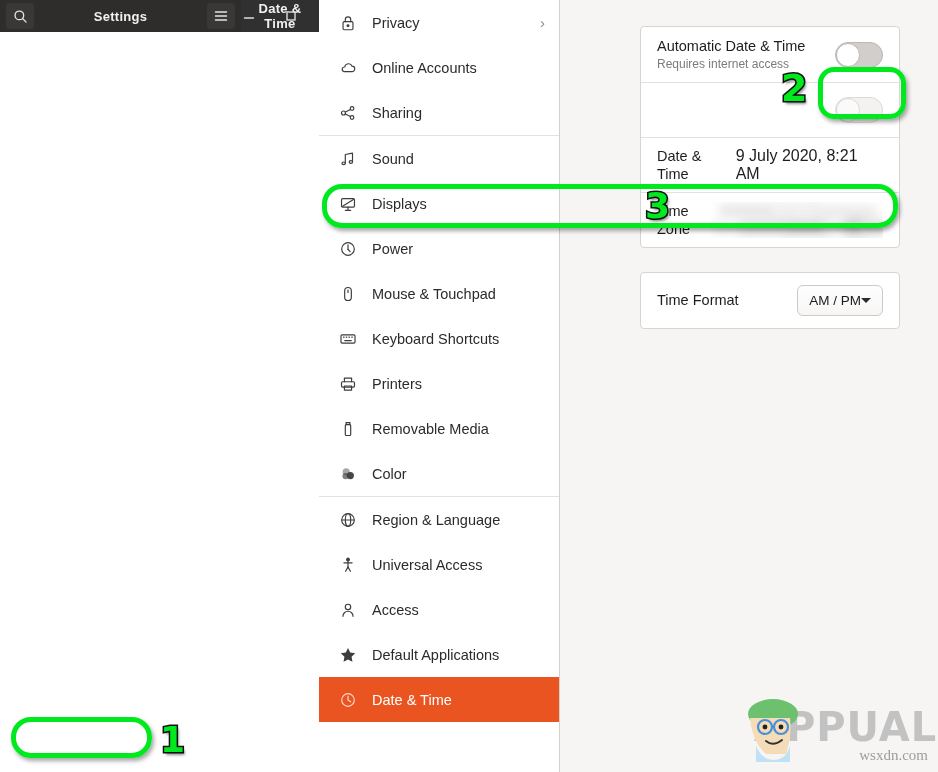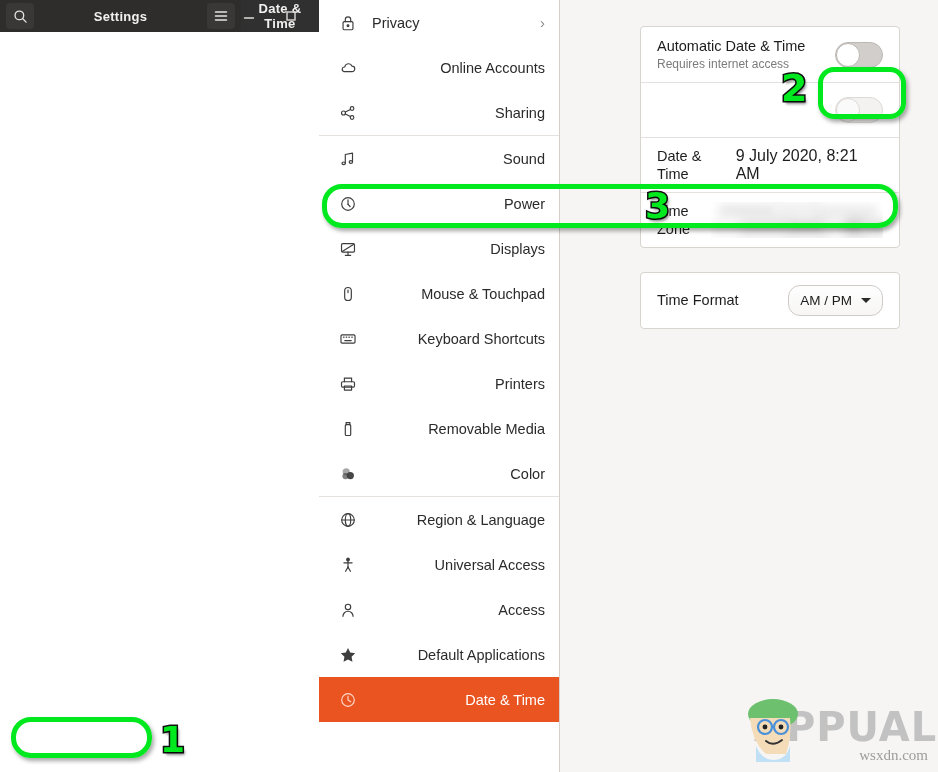--- a/index.html
+++ b/index.html
@@ -58,21 +58,20 @@
     border-right: 1px solid #d5d0cc;
     overflow: hidden;
     position: relative;
   }
   .nav-item {
     height: 45px;
     display: flex; align-items: center;
     padding: 0 14px 0 18px;
     color: #2b2b2b; font-size: 14.5px;
     position: relative;
-    justify-content: space-between;
   }
   .nav-item .ico {
     width: 22px; flex: 0 0 22px; height: 18px;
     display: flex; align-items: center; justify-content: center;
     margin-right: 13px; color: #3d3d3d;
   }
   .nav-item .lbl { white-space: nowrap; }
   .nav-item .chev { margin-left: auto; color: #8b8b8b; font-size: 15px; }
   .nav-item.selected { background: #e95420; color: #ffffff; }
   .nav-item.selected .ico { color: #ffd9cc; }
@@ -122,22 +121,22 @@
   .toggle.off-dim .knob { background: #fbfafa; border-color: #ddd9d6; }
 
   
   .blurbox { width: 172px; height: 36px; position: relative; overflow: hidden; }
   .blurbox .b {
     position: absolute; filter: blur(5px);
   }
 
   
   .dropdown {
-    display: inline-flex; align-items: center; gap: 9px;
-    border: 1px solid #cfcac6; border-radius: 12px;
+    display: inline-flex; align-items: center; gap: 0;
+    border: 1px solid #cfcac6; border-radius: 6px;
     background: linear-gradient(#fefefe, #f7f6f5);
     padding: 7px 11px; font-size: 13.5px; color: #1d1d1d;
   }
   .caret { width: 0; height: 0; border-left: 5px solid transparent; border-right: 5px solid transparent; border-top: 5px solid #2b2b2b; }
 
   
   .hl {
     position: absolute;
     border: 5px solid #00e81e;
     border-radius: 22px;
@@ -255,37 +254,37 @@
               <path d="M7 14.5V5l8-1.6v9"></path>
               <ellipse cx="5.2" cy="14.8" rx="1.9" ry="1.5"></ellipse>
               <ellipse cx="13.2" cy="13.3" rx="1.9" ry="1.5"></ellipse>
             </svg>
           </span>
           <span class="lbl">Sound</span>
         </div>
         <div class="nav-item">
           <span class="ico">
             <svg width="18" height="18" viewBox="0 0 20 20" fill="none" stroke="#3d3d3d" stroke-width="1.3" stroke-linecap="round" stroke-linejoin="round">
-              <circle cx="10" cy="10" r="7"></circle>
-              <path d="M10 5.5v5"></path>
-              <path d="M10 10.5l2.3 2.3"></path>
-            </svg>
-          </span>
-          <span class="lbl">Power</span>
-        </div>
-        <div class="nav-item">
-          <span class="ico">
-            <svg width="18" height="18" viewBox="0 0 20 20" fill="none" stroke="#3d3d3d" stroke-width="1.3" stroke-linecap="round" stroke-linejoin="round">
               <rect x="2.8" y="4" width="14.4" height="9.5" rx="1.2"></rect>
               <line x1="7" y1="17" x2="13" y2="17"></line>
               <line x1="10" y1="13.5" x2="10" y2="17"></line>
               <line x1="4" y1="12.5" x2="16" y2="5"></line>
             </svg>
           </span>
           <span class="lbl">Displays</span>
+        </div>
+        <div class="nav-item">
+          <span class="ico">
+            <svg width="18" height="18" viewBox="0 0 20 20" fill="none" stroke="#3d3d3d" stroke-width="1.3" stroke-linecap="round" stroke-linejoin="round">
+              <circle cx="10" cy="10" r="7"></circle>
+              <path d="M10 5.5v5"></path>
+              <path d="M10 10.5l2.3 2.3"></path>
+            </svg>
+          </span>
+          <span class="lbl">Power</span>
         </div>
         <div class="nav-item">
           <span class="ico">
             <svg width="18" height="18" viewBox="0 0 20 20" fill="none" stroke="#3d3d3d" stroke-width="1.3" stroke-linecap="round" stroke-linejoin="round">
               <rect x="6.3" y="2.8" width="7.4" height="14.4" rx="3.7"></rect>
               <line x1="10" y1="5.6" x2="10" y2="8.4"></line>
             </svg>
           </span>
           <span class="lbl">Mouse &amp; Touchpad</span>
         </div>

